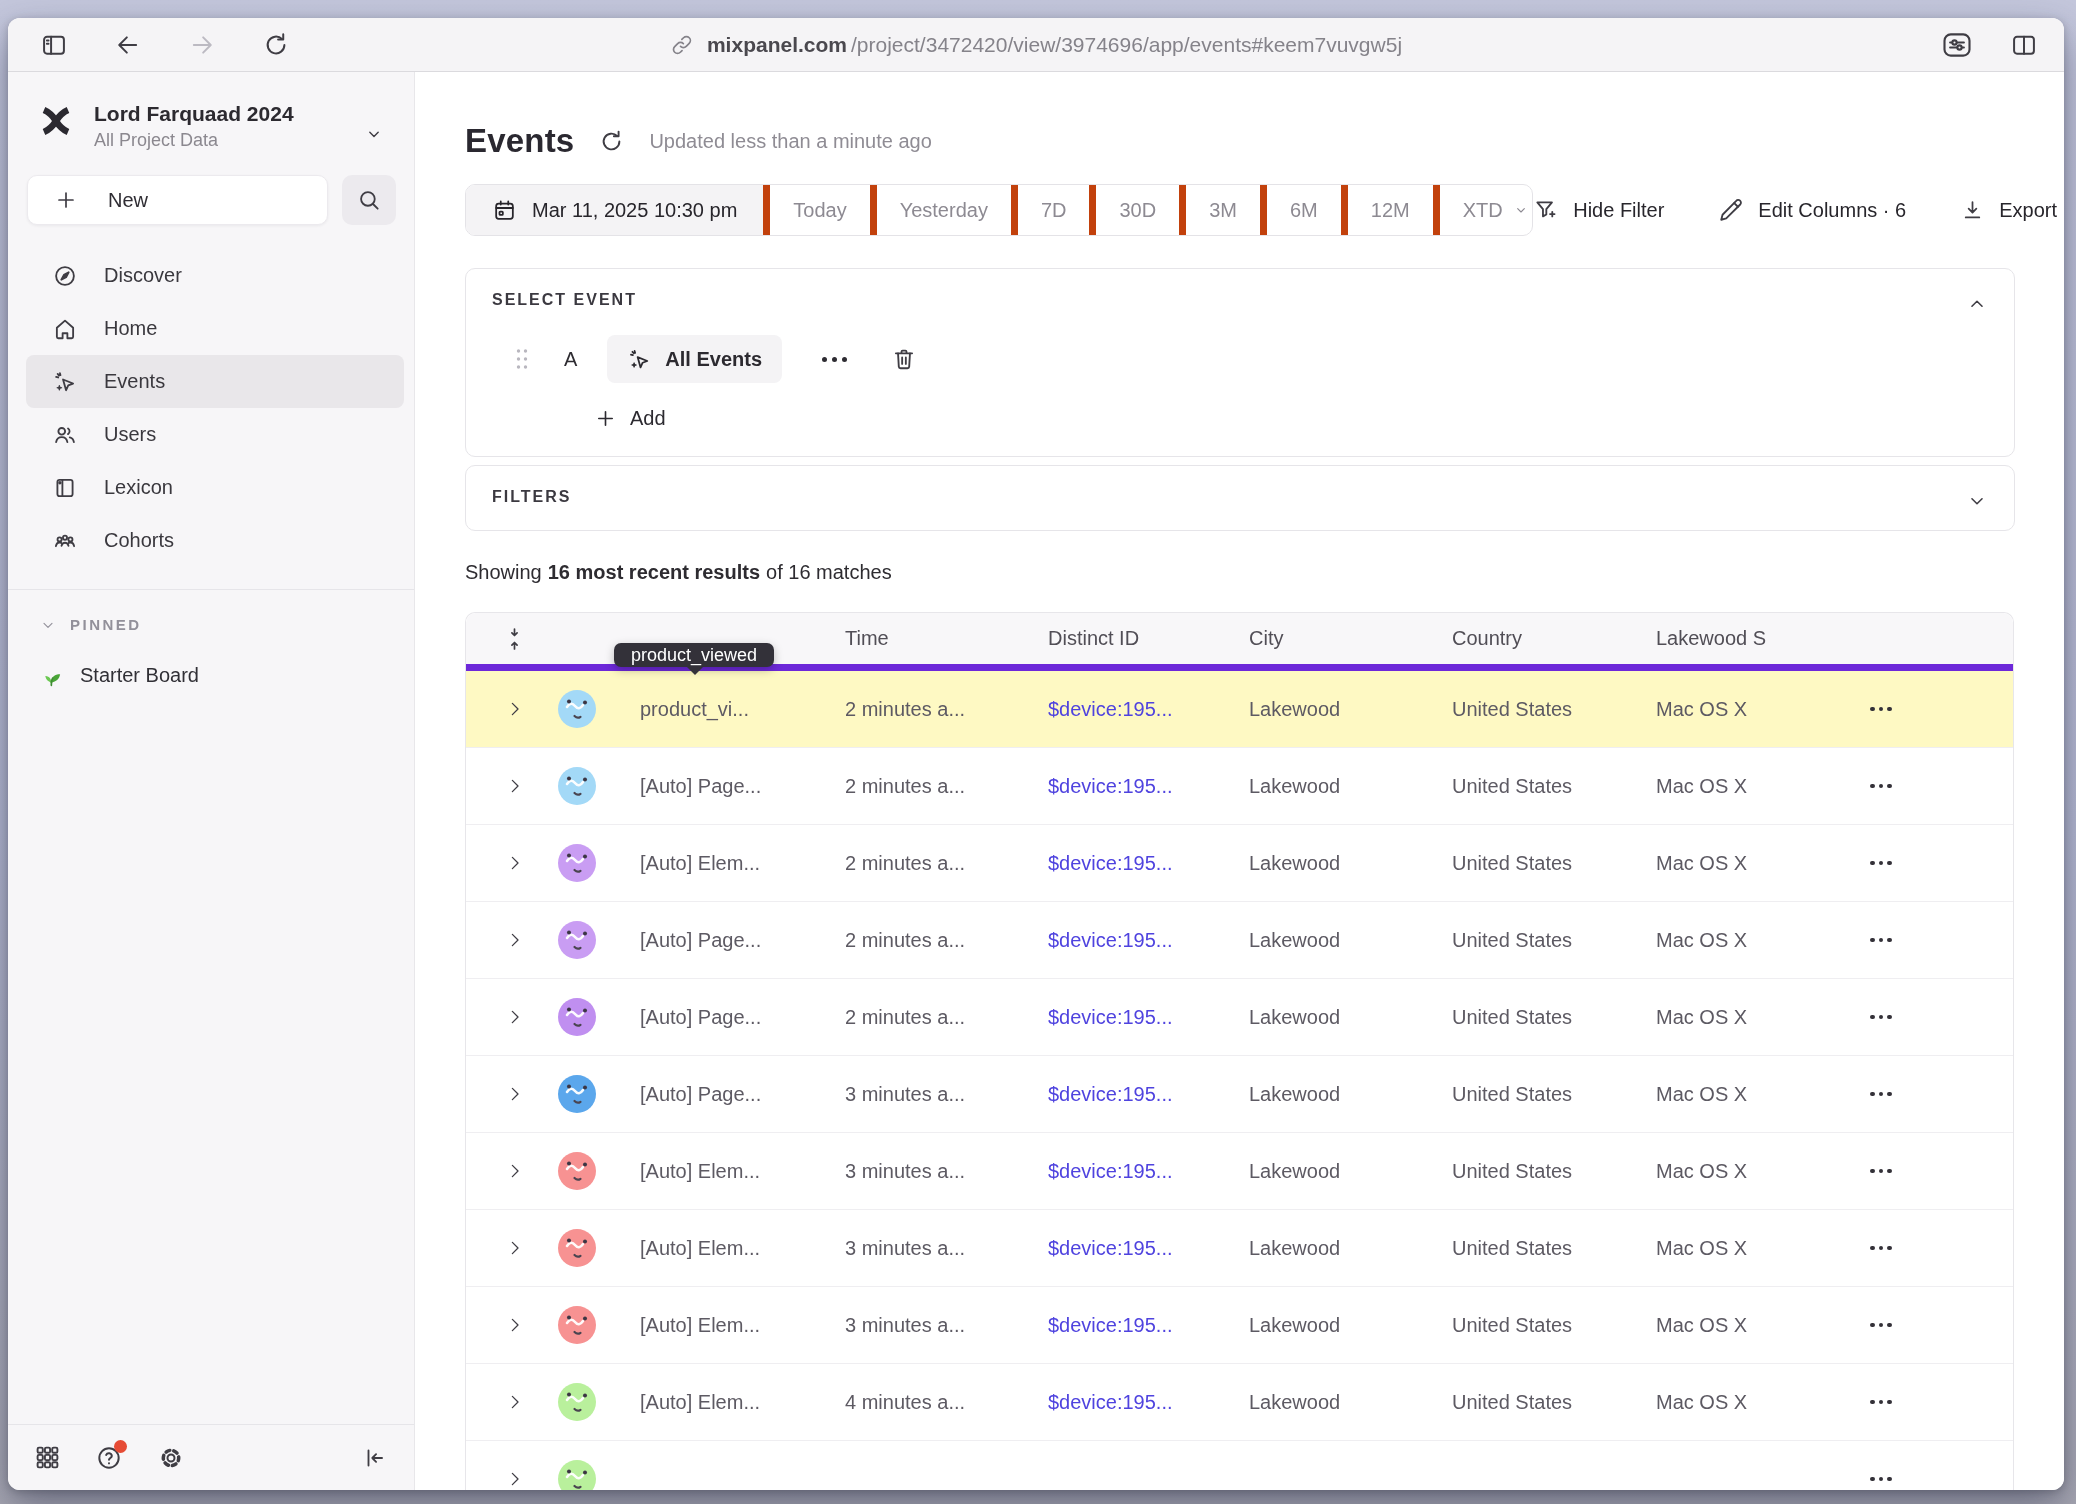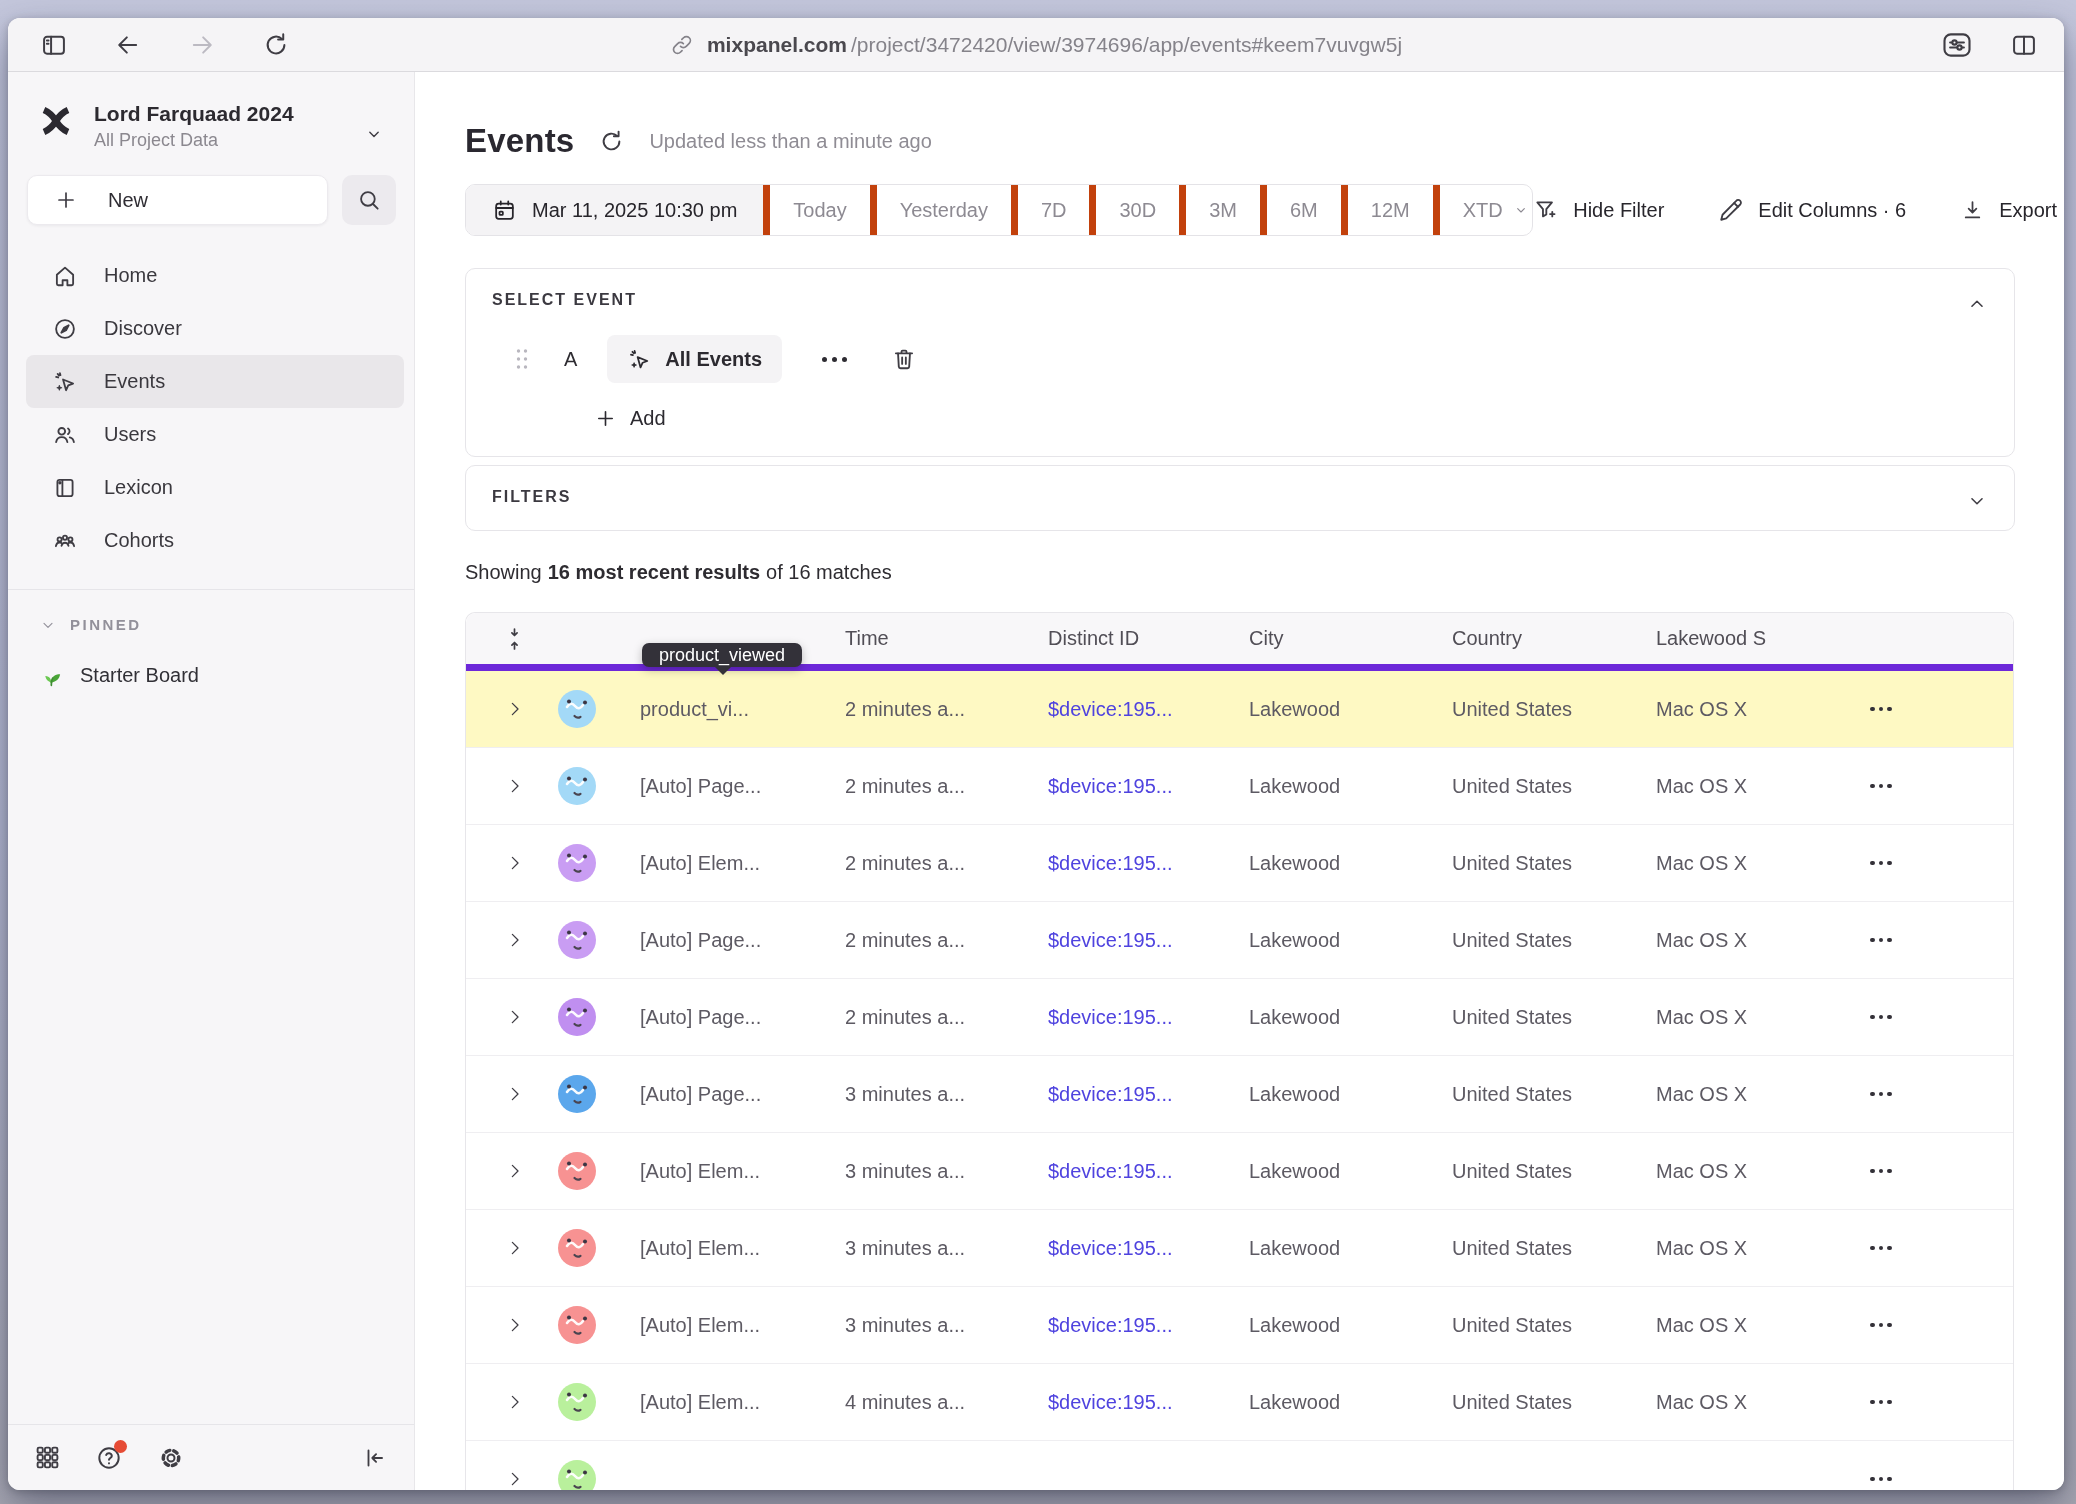--- a/index.html
+++ b/index.html
@@ -110,21 +110,21 @@
   .trow { height:77px; border-bottom:1px solid #efeef1; font-size:20px; color:#5d5a63; cursor:pointer; }
   .trow.hl { background:#fef9c3; }
   .row-chevron { padding-left:40px; }
   .avatar { width:38px; height:38px; border-radius:50%; margin-left:22px; overflow:hidden; }
   .cell-name { padding-left:22px; white-space:nowrap; overflow:hidden; }
   .cell-link { color:#4f43df; white-space:nowrap; overflow:hidden; }
   .cell-menu { display:flex; padding-left:48px; }
   .menu-dots { display:flex; gap:4px; cursor:pointer; padding:8px 6px; }
   .menu-dots i { width:4.5px; height:4.5px; border-radius:50%; background:#333138; }
 
-  .tooltip { position:absolute; left:176px; top:30px; height:20px; background:#333139; color:#fff;
+  .tooltip { position:absolute; left:148px; top:30px; height:20px; background:#333139; color:#fff;
     border-radius:7px; display:flex; align-items:center; padding:12px 17px; font-size:18px; z-index:6;
     box-shadow:0 3px 10px rgba(0,0,0,.25); white-space:nowrap; }
   .tooltip::after { content:""; position:absolute; left:72px; bottom:-8px; border-left:9px solid transparent;
     border-right:9px solid transparent; border-top:9px solid #333139; }
 </style>
 </head>
 <body>
 
 <div class="window">
 
@@ -219,33 +219,33 @@
                 <path d="M15.7 15.7 20 20"></path>
               </svg>
             </span>
         </div>
       </div>
 
       <div class="nav">
         <div class="nav-item">
           <span>
               <svg width="26" height="26" viewBox="0 0 24 24" class="ic">
-                <path d="M4.5 10.8 12 4.3l7.5 6.5v8.4a1.3 1.3 0 0 1-1.3 1.3h-4v-4.6h-4.4v4.6h-4a1.3 1.3 0 0 1-1.3-1.3Z"></path>
-              </svg>
-            </span>
-          <span>Home</span>
+                <circle cx="12" cy="12" r="8.2"></circle>
+                <path d="M15.4 8.6 13 13.1 8.6 15.4 11 10.9Z" fill="#3f3d44"></path>
+              </svg>
+            </span>
+          <span>Discover</span>
         </div>
         <div class="nav-item">
           <span>
               <svg width="26" height="26" viewBox="0 0 24 24" class="ic">
-                <circle cx="12" cy="12" r="8.2"></circle>
-                <path d="M15.4 8.6 13 13.1 8.6 15.4 11 10.9Z" fill="#3f3d44"></path>
-              </svg>
-            </span>
-          <span>Discover</span>
+                <path d="M4.5 10.8 12 4.3l7.5 6.5v8.4a1.3 1.3 0 0 1-1.3 1.3h-4v-4.6h-4.4v4.6h-4a1.3 1.3 0 0 1-1.3-1.3Z"></path>
+              </svg>
+            </span>
+          <span>Home</span>
         </div>
         <div class="nav-item active">
           <span>
               <svg width="26" height="26" viewBox="0 0 24 24" class="ic">
                 <path d="M10.2 9.7 19.5 13.4 15 15.1 13 19.6Z"></path>
                 <path d="M7.3 3.8l.5 1.9M3.8 7.3l1.9.5M5.2 4.6l1.3 1.4"></path>
                 <path d="M6.8 15.2l.5 1.6 1.6.5-1.6.5-.5 1.6-.5-1.6-1.6-.5 1.6-.5Z" fill="#3f3d44" stroke-width="1"></path>
               </svg>
             </span>
           <span>Events</span>

